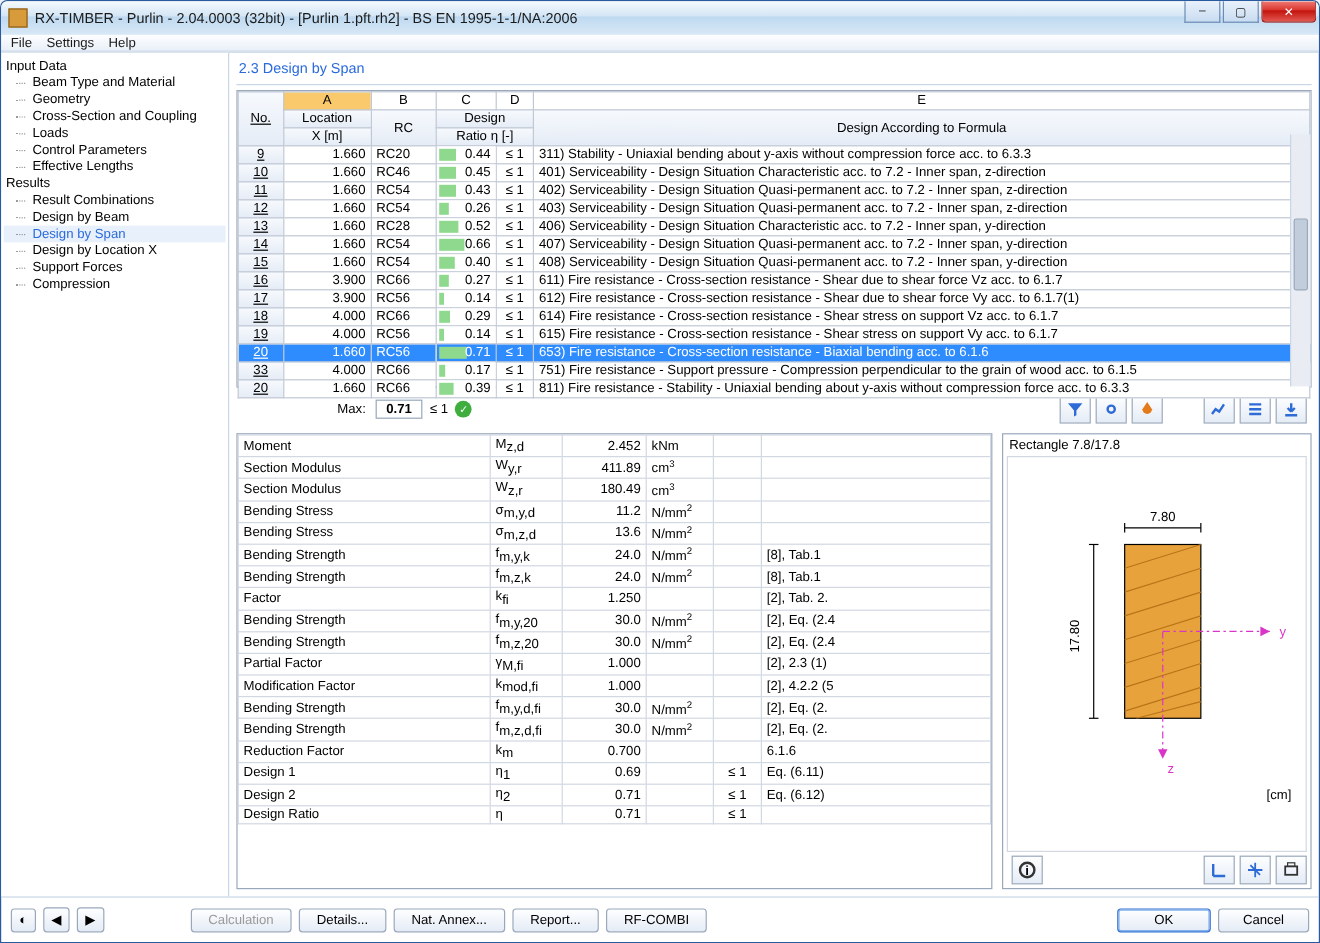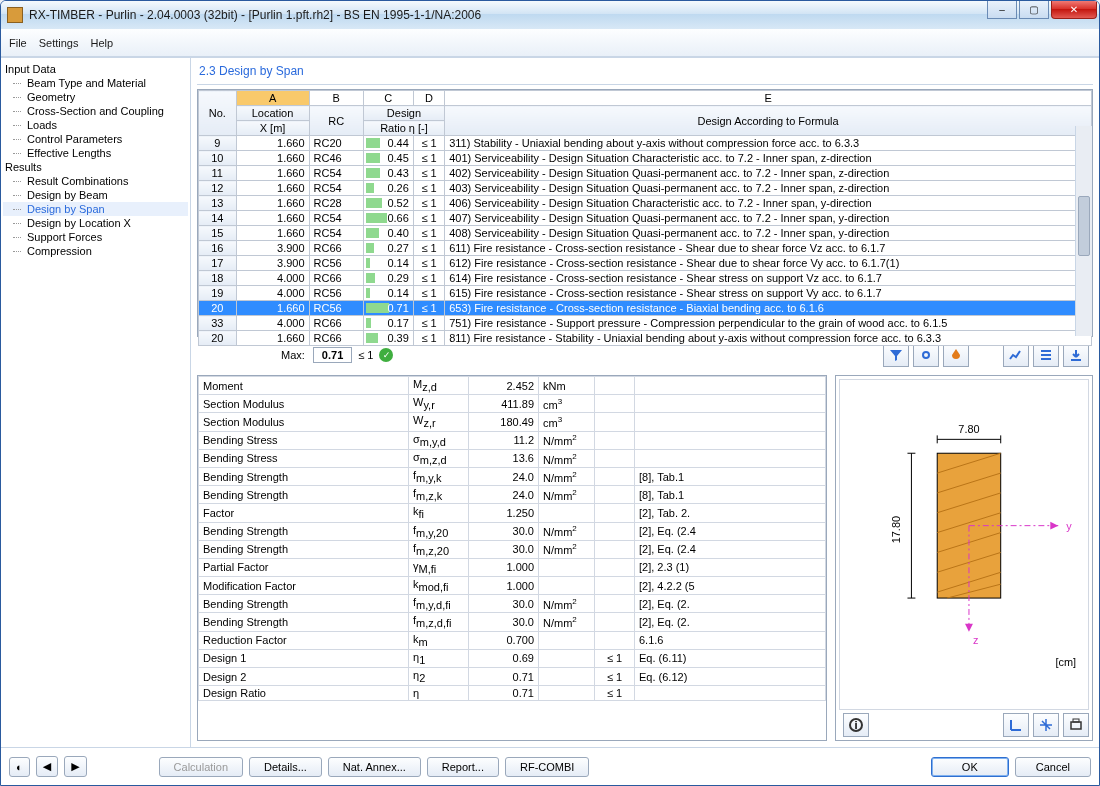--- a/index.html
+++ b/index.html
@@ -4,37 +4,37 @@
 <style>
 * { box-sizing: border-box; margin: 0; padding: 0; font-family: "Segoe UI", Tahoma, sans-serif; font-size: 11px; }
 body { background: #eef1f6; width: 1100px; height: 786px; overflow: hidden; }
 .window { width: 1100px; height: 786px; background: #fff; border: 1px solid #2a5a9e; border-radius: 6px 6px 0 0; overflow: hidden; display: flex; flex-direction: column; }
 .titlebar { height: 28px; background: linear-gradient(#f5fafd,#d3e5f5 45%,#bed9f0 46%,#d8e8f6); display: flex; align-items: center; padding-left: 6px; color: #1a1a1a; position: relative; }
 .titlebar .icon { width: 16px; height: 16px; background: #d89b3b; border: 1px solid #8a6020; margin-right: 6px; }
 .titlebar .title { font-size: 12px; }
 .winbtns { position: absolute; right: 0; top: 0; display: flex; }
 .winbtn { width: 30px; height: 18px; border: 1px solid #6a8bb5; border-top: none; background: linear-gradient(#e9f1fb,#c9dcf1); margin-right: 2px; display:flex; align-items:center; justify-content:center; font-size:10px; }
 .winbtn.close { width: 46px; background: linear-gradient(#f07a74,#d9332c 45%,#c1120b 46%,#e35a52); color:#fff; border-color:#9a1f18; border-radius:0 0 4px 4px; }
-.menubar { height: 28px; background: linear-gradient(#fdfeff,#e9f0f8); border-bottom: 1px solid #c9d6e6; display:flex; align-items:center; padding-left:8px; gap: 12px; }
+.menubar { height: 14px; background: linear-gradient(#fdfeff,#e9f0f8); border-bottom: 1px solid #c9d6e6; display:flex; align-items:center; padding-left:8px; gap: 12px; }
 .menubar span { color:#1a1a1a; }
 .content { flex:1; display:flex; border-top:1px solid #c9d6e6; }
 .sidebar { width: 190px; border-right: 1px solid #c9d6e6; background:#fff; padding: 4px 2px; overflow:hidden; }
 .tree-root { color:#000; padding: 1px 2px; }
 .tree-item { color:#000; padding: 1px 2px 1px 24px; position:relative; white-space:nowrap; }
 .tree-item:before { content:""; position:absolute; left:10px; top:50%; width:8px; border-top:1px dotted #999; }
 .tree-item.sel { color:#2a6adc; background:#e8f0fc; }
 .main { flex:1; display:flex; flex-direction:column; padding: 4px 6px 6px 6px; overflow:hidden; }
 .section-title { color:#2a6adc; font-size: 12px; padding: 2px 0 6px 2px; border-bottom: 1px solid #c9d6e6; margin-bottom: 4px; }
 .table-wrap { border: 1px solid #9aa8bb; background:#fff; height: 248px; display:flex; flex-direction:column; position:relative; }
 table.grid { border-collapse: collapse; width: 100%; }
 table.grid th, table.grid td { border: 1px solid #c0c8d4; padding: 1px 4px; font-size: 11px; background:#fff; }
 table.grid th { background: linear-gradient(#f6f9fd,#e5ecf6); font-weight: normal; text-align:center; }
 .col-letter { background: linear-gradient(#f6f9fd,#e5ecf6); text-align:center; border:1px solid #c0c8d4; }
 .col-letter.sel { background: #f9c96b; }
-.rowhdr { background: linear-gradient(#f6f9fd,#e5ecf6) !important; text-align:center; width: 36px; }
+.rowhdr { background: linear-gradient(#f6f9fd,#e5ecf6) !important; text-align:center; width: 36px; text-decoration: underline; }
 td.num { text-align:right; }
 td.rc { }
 td.bar { position:relative; }
 td.bar .b { position:absolute; left:2px; top:2px; bottom:2px; background:#8fd98f; }
 tr.selected td { background:#2f8cff !important; color:#fff; }
 .scroll-y { position:absolute; right:0; top:36px; bottom:0; width:17px; background:#e9edf3; border-left:1px solid #c9d6e6; }
 .scroll-y .thumb { position:absolute; left:2px; right:2px; top:70px; height:60px; background:#c2cddb; border:1px solid #9aa8bb; border-radius:2px; }
 .maxrow { display:flex; align-items:center; padding: 6px 4px 8px 4px; }
 .maxrow .lbl { margin-left: 80px; margin-right:8px; }
 .maxrow .box { border:1px solid #9aa8bb; padding:1px 8px; font-weight:bold; }
@@ -471,20 +471,21 @@
                     <td class="v">0.71</td>
                     <td class="u"></td>
                     <td class="c">≤ 1</td>
                     <td></td>
                   </tr>
                 </tbody>
               </table>
           </div>
         </div>
         <div class="sectionview">
+          <div class="svtitle">Rectangle 7.8/17.8</div>
           <div class="svg-area">
             <svg width="100%" height="100%" viewBox="0 0 250 260">
               <text x="130" y="18" text-anchor="middle" font-size="11">7.80</text>
               <line x1="98" y1="24" x2="162" y2="24" stroke="#000"></line>
               <line x1="98" y1="20" x2="98" y2="28" stroke="#000"></line>
                 <line x1="162" y1="20" x2="162" y2="28" stroke="#000"></line>
               <rect x="98" y="38" width="64" height="146" fill="#e8a23c" stroke="#000"></rect>
 
               <g stroke="#b97417">
                 <line x1="98" y1="58" x2="162" y2="38"></line>

